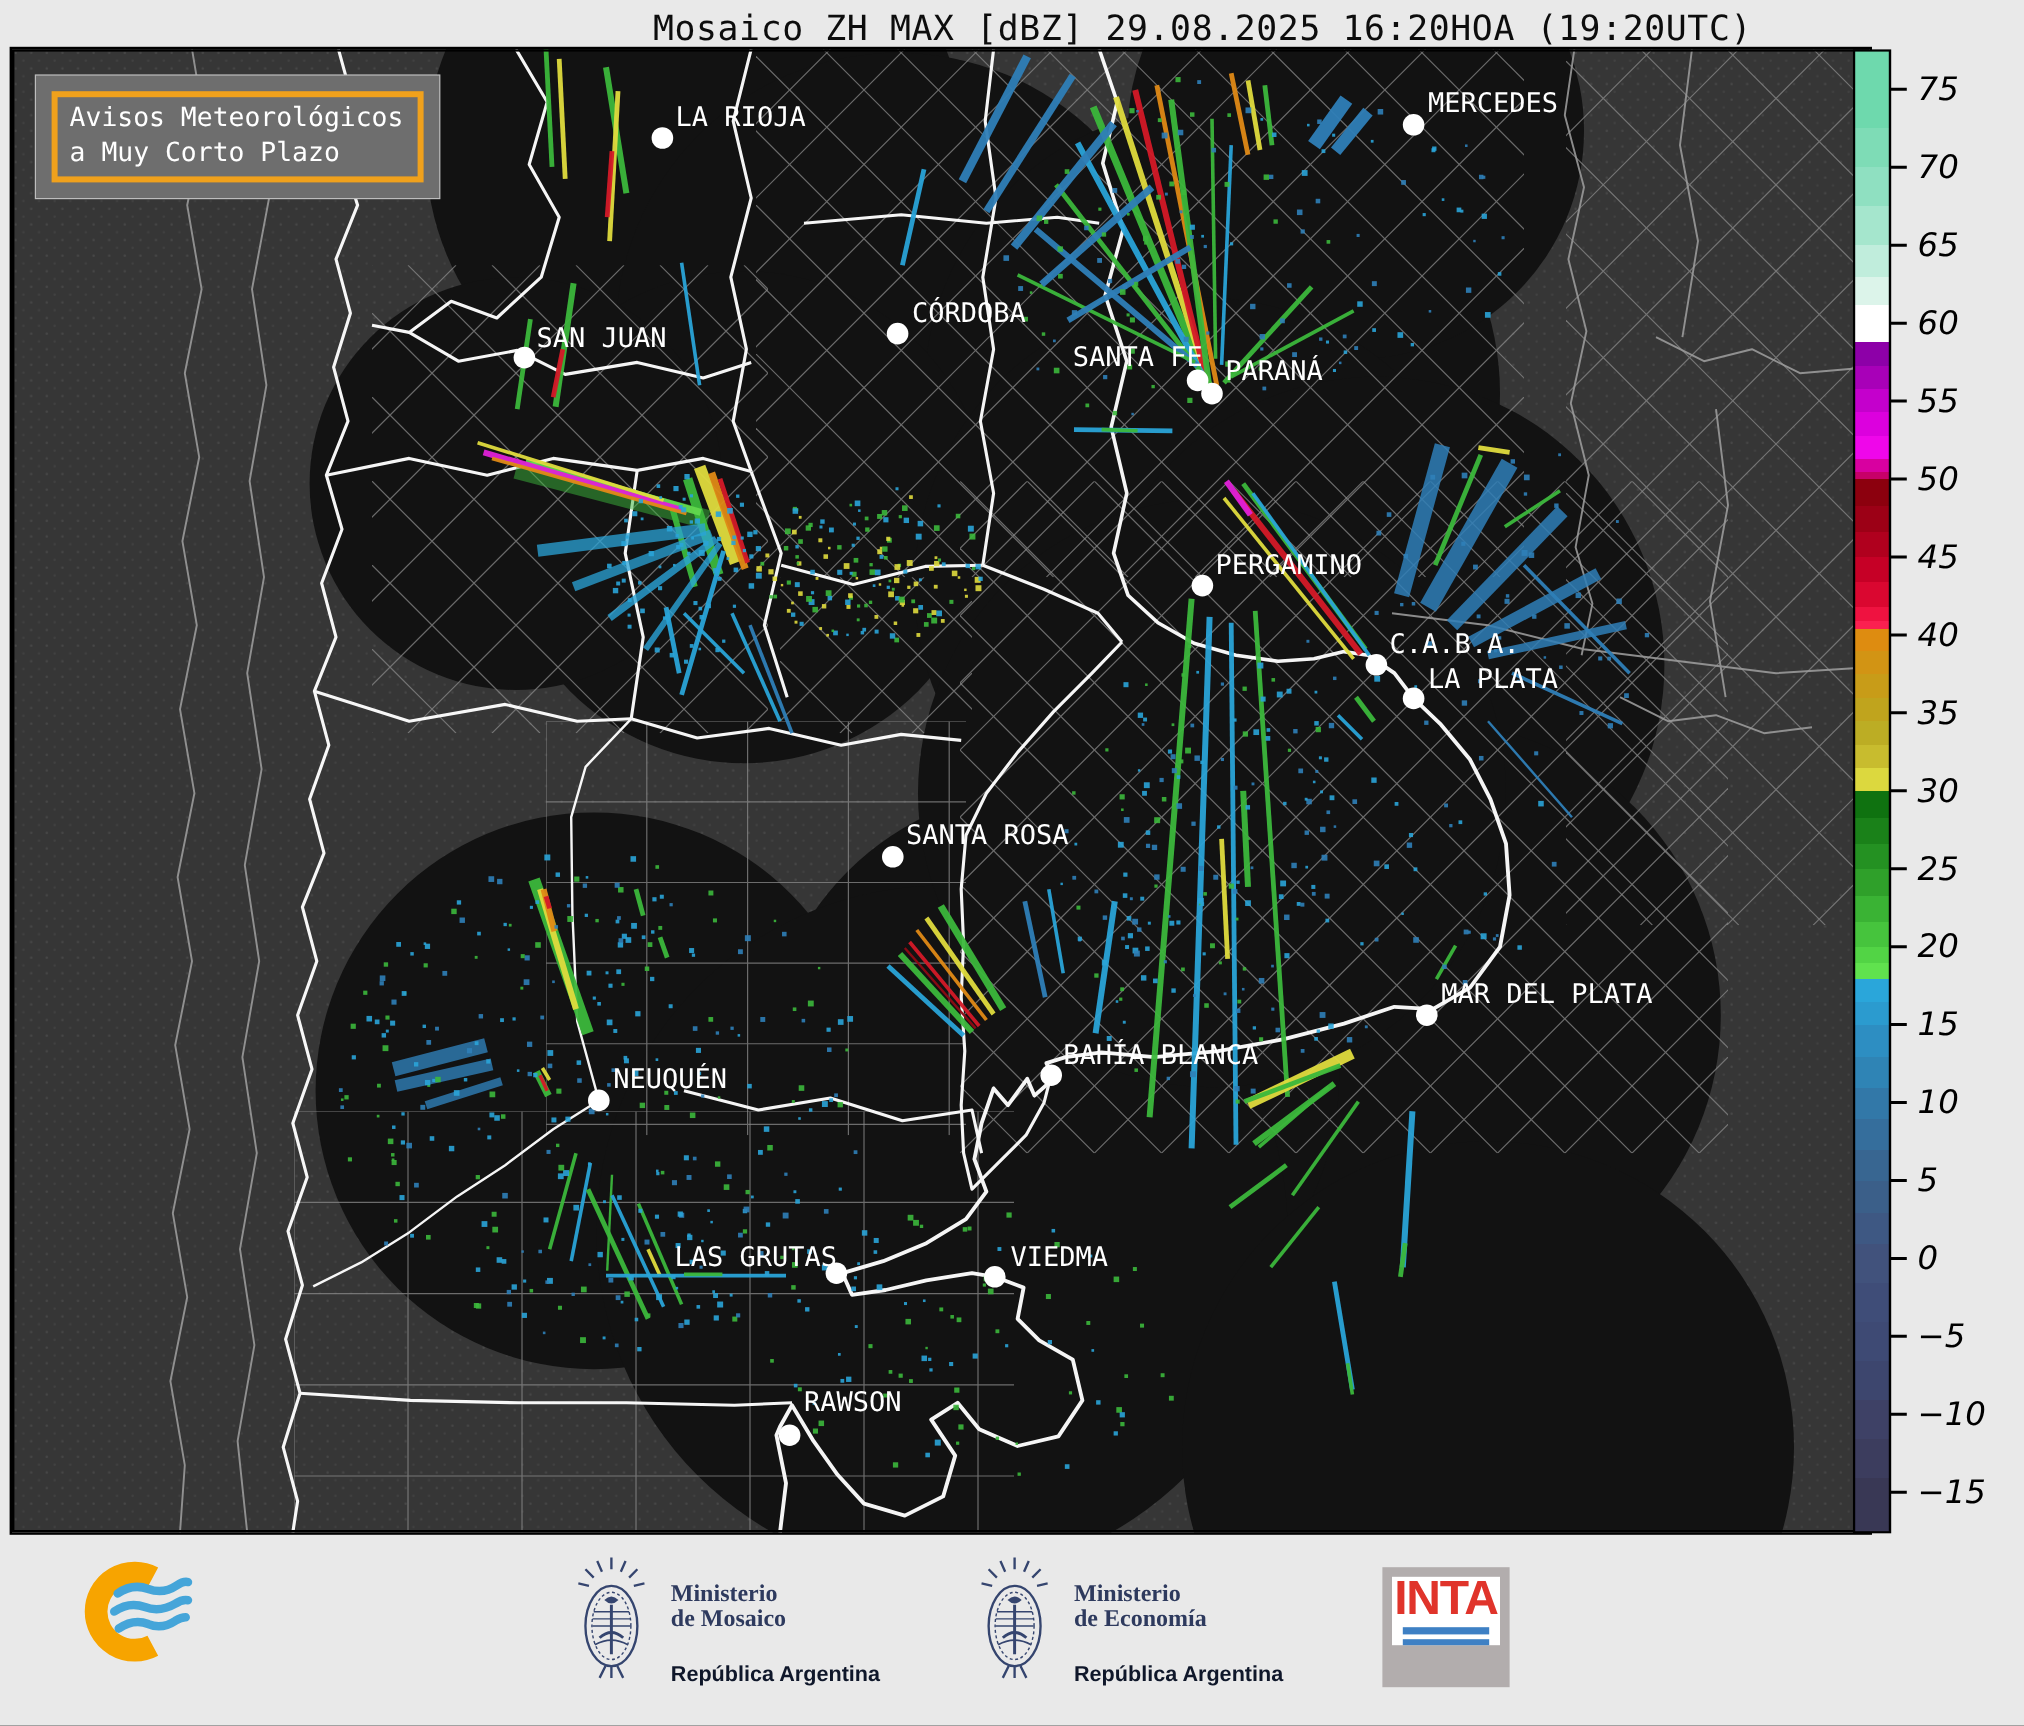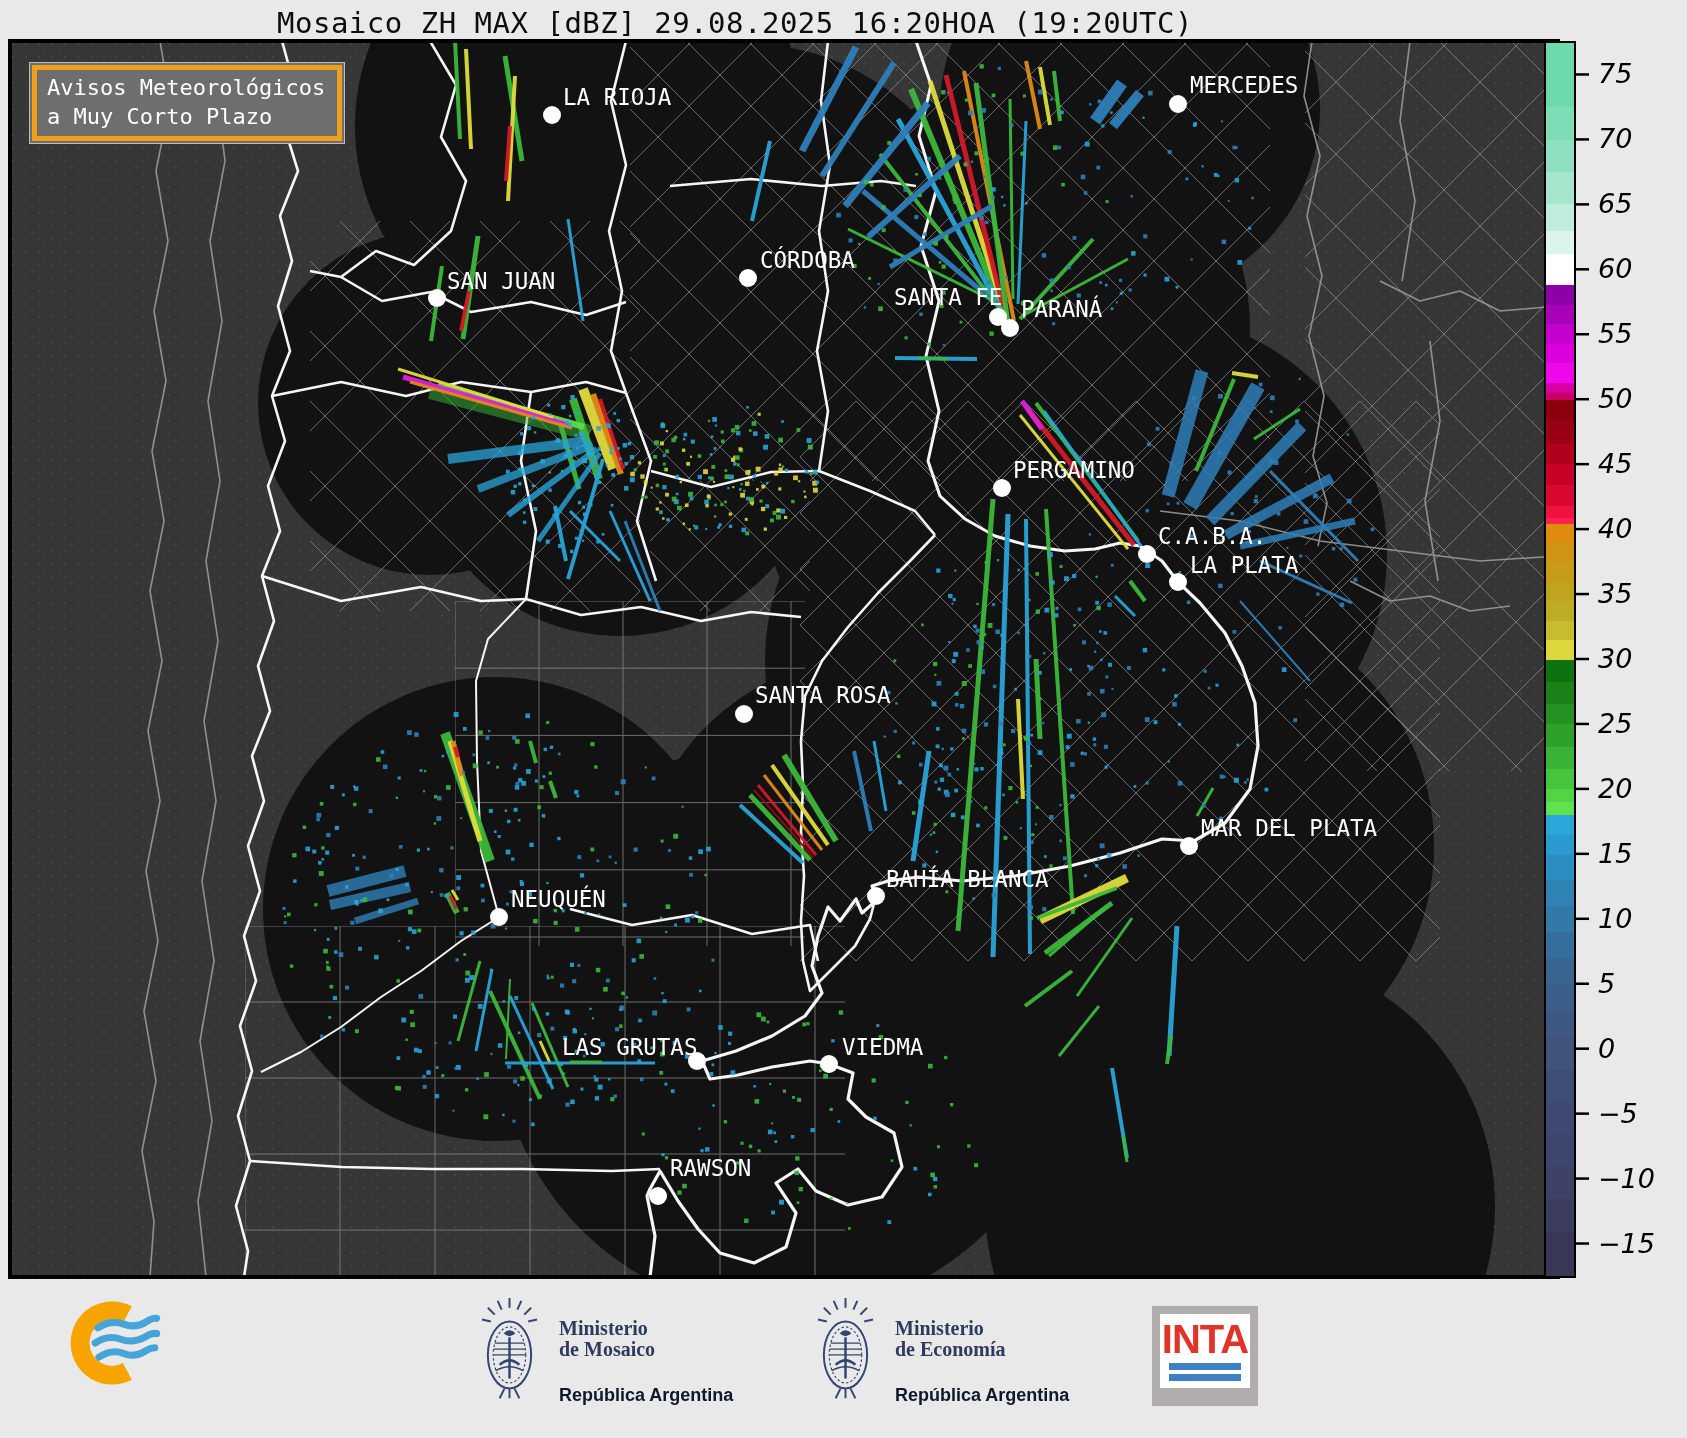--- a/index.html
+++ b/index.html
@@ -2,52 +2,52 @@
 <html><head>
 <meta charset="utf-8">
 <style>
   html,body{margin:0;padding:0;}
   body{
     width:1687px;height:1438px;position:relative;overflow:hidden;
     background:#e9e9e9;
     font-family:"DejaVu Sans",sans-serif;
   }
   .title{
-    position:absolute;left:10px;top:6px;width:1450px;text-align:center;
+    position:absolute;left:10px;top:6px;width:1450px;text-align:right;
     font-family:"DejaVu Sans Mono",monospace;font-size:29px;color:#0d0d0d;
     letter-spacing:.5px;white-space:nowrap;
   }
   .map-wrap{
     position:absolute;left:10px;top:41px;width:1548px;height:1236px;
     background:#363636;outline:2px solid #000;
   }
   .map-wrap svg.map{position:absolute;left:0;top:0;}
   .warnbox{
     position:absolute;left:20px;top:22px;background:#6e6e6e;
-    box-shadow:0 0 0 1px #bdbdbd;padding:2px;z-index:5;
+    box-shadow:0 0 0 1px #bdbdbd;padding:13px;z-index:5;
   }
   .warnbox .inner{
     border:5px solid #F0A11C;padding:3px 12px 5px 10px;
     font-family:"DejaVu Sans Mono",monospace;font-size:22px;line-height:1.32;
     color:#fff;white-space:nowrap;
   }
   .colorbar{position:absolute;left:1544px;top:41px;font-style:italic;}
   
   .smn{position:absolute;left:64px;top:1296px;display:flex;}
   .smn-text{margin-left:14px;padding-top:2px;}
   .smn-name{font-family:"Liberation Sans",sans-serif;font-weight:700;font-size:26px;line-height:1.1;color:#3d3d3d;}
   .smn-sub{font-family:"Liberation Sans",sans-serif;font-weight:700;font-size:18px;color:#4d4d4d;margin-top:3px;}
   .min{position:absolute;top:1292px;display:flex;}
   .min.defensa{left:478px;}
   .min.economia{left:814px;}
   .min-text{margin-left:18px;padding-top:26px;}
   .min-name{font-family:"Liberation Serif",serif;font-weight:700;font-size:20px;line-height:1.07;color:#2e3a5e;}
   .min-sub{font-family:Liberation Sans, sans-serif;font-weight:700;font-size:18px;color:#0f172a;margin-top:24px;}
   .inta{position:absolute;left:1152px;top:1306px;width:106px;height:100px;background:#b2adad;}
-  .inta-inner{position:absolute;left:8px;top:8px;width:90px;height:74px;background:#fff;
+  .inta-inner{position:absolute;left:8px;top:8px;width:90px;height:57px;background:#fff;
     display:flex;flex-direction:column;align-items:center;justify-content:center;}
   .inta-word{font-family:"Liberation Sans",sans-serif;font-weight:800;font-size:40px;line-height:.9;
     color:#E0342B;letter-spacing:-1px;}
   .inta-bar{width:72px;height:7px;background:#3E80C4;margin-top:4px;}
   .inta-bar.first{margin-top:6px;}
 </style>
 </head>
 <body>
 
 <div class="title">Mosaico ZH MAX [dBZ] 29.08.2025 16:20HOA (19:20UTC)</div>

